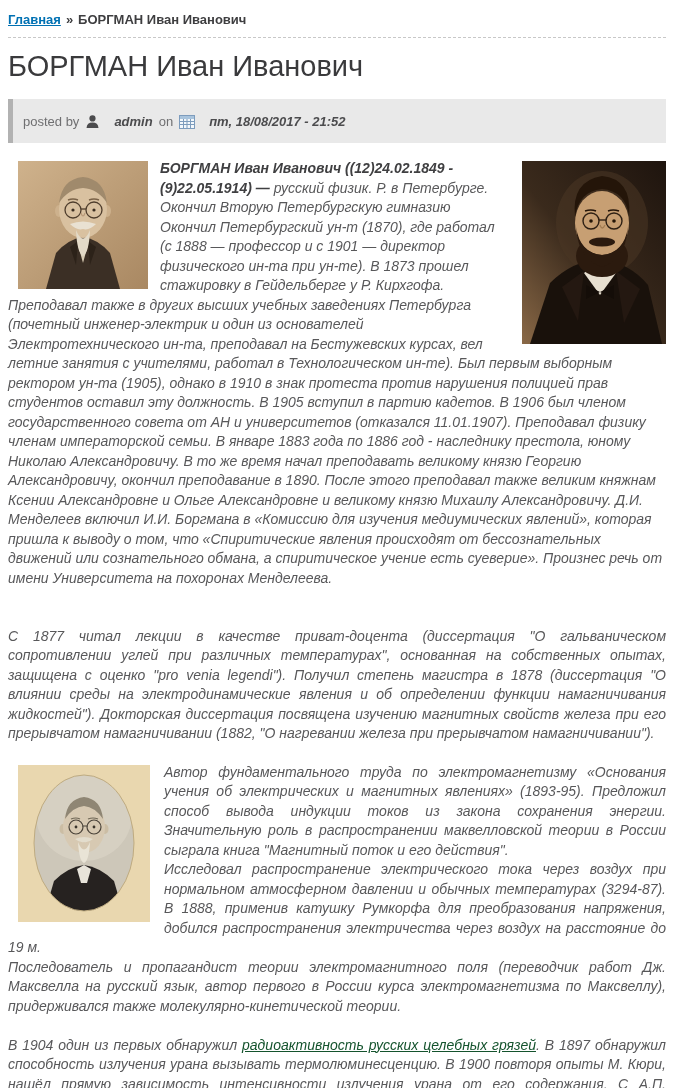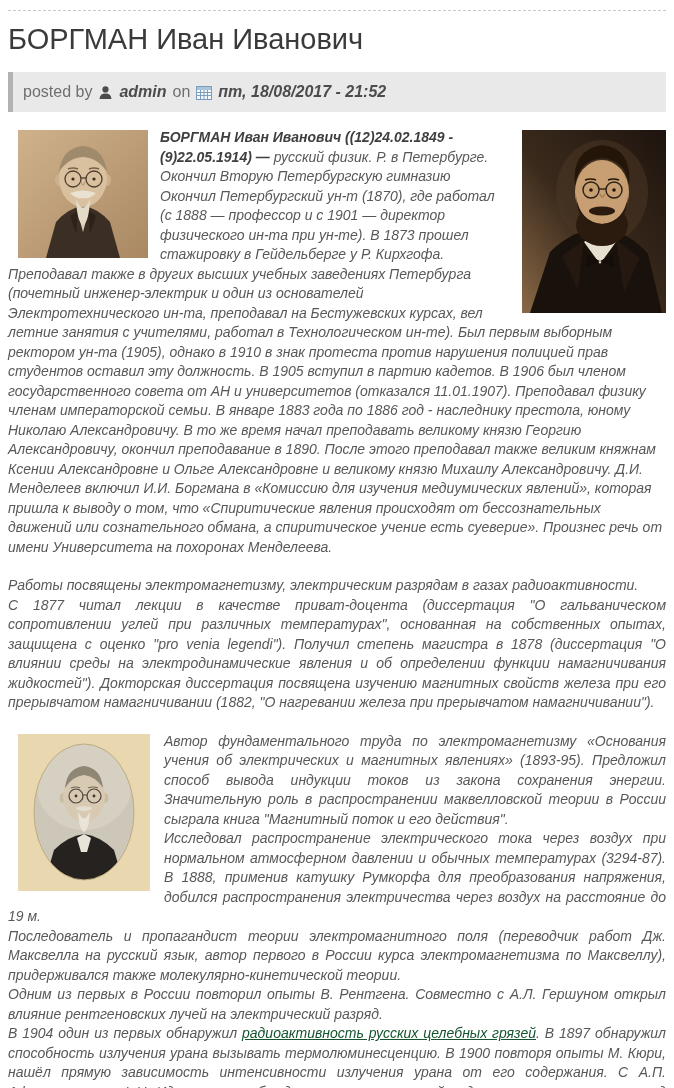--- a/index.html
+++ b/index.html
@@ -7,44 +7,47 @@
   .page{padding:10px 8px 0 8px;}
 
   .breadcrumb{font-size:13px;font-weight:bold;color:#3e3e40;margin:2px 0 10px 0;}
   .breadcrumb a{color:#0071b3;text-decoration:underline;cursor:pointer;}
   .crumb-sep{margin:0 5px;}
 
   hr.dashed{border:0;border-top:1px dashed #c8c8c8;margin:0 0 12px 0;}
 
   h1.page-title{margin:0 0 16px 0;font-size:29px;font-weight:normal;color:#3a3a3c;}
 
-  .submitted{background:#e9e9e9;border-left:5px solid #b2b2b2;height:40px;display:flex;align-items:center;
-             padding:0 10px;font-size:16px;color:#6f6f71;margin:0 0 16px 0;}
+  .submitted{background:#e9e9e9;border-left:5px solid #b2b2b2;height:28px;display:flex;align-items:center;
+             padding:8px 10px;font-size:13px;color:#6f6f71;margin:0 0 16px 0;}
   .submitted .gap{margin-right:6px;}
-  .sub-strong{font-weight:bold;font-style:italic;color:#4c4c4e;margin-right:6px;}
+  .sub-strong{font-weight:bold;font-style:italic;color:#4c4c4e;margin-right:6px;margin-left:8px;}
   .icon{display:inline-flex;align-items:center;margin-right:6px;}
 
   .content{font-size:14px;line-height:19.5px;}
   .block{margin:0 0 19px 0;font-style:italic;}
   .block::after{content:"";display:table;clear:both;}
   .justify{text-align:justify;}
 
   .photo1{float:left;width:130px;height:128px;margin:2px 12px 4px 10px;}
   .photo2{float:right;width:144px;height:183px;margin:2px 0 6px 15px;}
   .photo3{float:left;width:132px;height:157px;margin:2px 14px 4px 10px;}
   .photo1 svg,.photo2 svg,.photo3 svg{display:block;width:100%;height:100%;}
 
   b.lead{color:#3f3f41;}
   a.textlink{color:#14532d;text-decoration:underline;cursor:pointer;}
 </style>
 </head>
 <body>
 
 <div class="page">
 
+  <div class="breadcrumb">
+    <a>Главная</a><span class="crumb-sep">»</span><span>БОРГМАН Иван Иванович</span>
+  </div>
 
   <hr class="dashed">
 
   <h1 class="page-title">БОРГМАН Иван Иванович</h1>
 
   <div class="submitted">
     <span class="gap">posted by</span>
     <span class="icon">
       <svg width="15" height="15" viewBox="0 0 15 15">
           <circle cx="7.5" cy="4.4" r="3.1" fill="#4b4b4d"></circle>
@@ -124,21 +127,21 @@
             <circle cx="92" cy="60" r="1.8" fill="#241507"></circle>
           <path d="M63 50 Q69 48 74 50" stroke="#241509" stroke-width="1.6" fill="none"></path>
           <path d="M86 50 Q91 48 97 50" stroke="#241509" stroke-width="1.6" fill="none"></path>
           <path d="M78 64 Q80 70 83 64" stroke="#a37d53" stroke-width="1.3" fill="none"></path>
         </svg>
       </span>
       <b class="lead">БОРГМАН Иван Иванович ((12)24.02.1849 - (9)22.05.1914) — </b><span>русский физик. Р. в Петербурге. Окончил Вторую Петербургскую гимназию Окончил Петербургский ун-т (1870), где работал (с 1888 — профессор и с 1901 — директор физического ин-та при ун-те). В 1873 прошел стажировку в Гейдельберге у Р. Кирхгофа. Преподавал также в других высших учебных заведениях Петербурга (почетный инженер-электрик и один из основателей Электротехнического ин-та, преподавал на Бестужевских курсах, вел летние занятия с учителями, работал в Технологическом ин-те). Был первым выборным ректором ун-та (1905), однако в 1910 в знак протеста против нарушения полицией прав студентов оставил эту должность. В 1905 вступил в партию кадетов. В 1906 был членом государственного совета от АН и университетов (отказался 11.01.1907). Преподавал физику членам императорской семьи. В январе 1883 года по 1886 год - наследнику престола, юному Николаю Александровичу. В то же время начал преподавать великому князю Георгию Александровичу, окончил преподавание в 1890. После этого преподавал также великим княжнам Ксении Александровне и Ольге Александровне и великому князю Михаилу Александровичу. Д.И. Менделеев включил И.И. Боргмана в «Комиссию для изучения медиумических явлений», которая пришла к выводу о том, что «Спиритические явления происходят от бессознательных движений или сознательного обмана, а спиритическое учение есть суеверие». Произнес речь от имени Университета на похоронах Менделеева.</span>
     </div>
 
     <div class="block justify">
-      <span>Работы посвящены электромагнетизму, электрическим разрядам в газах радиоактивности.</span><br>
+      <br>
       <span>С 1877 читал лекции в качестве приват-доцента (диссертация "О гальваническом сопротивлении углей при различных температурах", основанная на собственных опытах, защищена с оценко "pro venia legendi"). Получил степень магистра в 1878 (диссертация "О влиянии среды на электродинамические явления и об определении функции намагничивания жидкостей"). Докторская диссертация посвящена изучению магнитных свойств железа при его прерывчатом намагничивании (1882, "О нагревании железа при прерывчатом намагничивании").</span>
     </div>
 
     <div class="block justify">
       <span class="photo3">
         <svg viewBox="0 0 132 157" preserveAspectRatio="none">
           <defs>
             <clipPath id="ovalClip">
                 <ellipse cx="66" cy="78" rx="50" ry="68"></ellipse>
               </clipPath>
@@ -162,19 +165,19 @@
             <path d="M70 54 Q75 52 80 54" stroke="#6f6756" stroke-width="1.2" fill="none"></path>
             <path d="M57 74 Q66 70 75 74 Q70 78 66 77 Q62 78 57 74 Z" fill="#e3ddcd"></path>
             <path d="M60 77 Q66 92 72 77 Q71 96 66 98 Q61 96 60 77 Z" fill="#e9e4d6"></path>
           </g>
           <ellipse cx="66" cy="78" rx="50" ry="68" fill="none" stroke="#bfab80" stroke-width="1"></ellipse>
         </svg>
       </span>
       <span>Автор фундаментального труда по электромагнетизму «Основания учения об электрических и магнитных явлениях» (1893-95). Предложил способ вывода индукции токов из закона сохранения энергии. Значительную роль в распространении маквелловской теории в России сыграла книга "Магнитный поток и его действия".</span><br>
       <span>Исследовал распространение электрического тока через воздух при нормальном атмосферном давлении и обычных температурах (3294-87). В 1888, применив катушку Румкорфа для преобразования напряжения, добился распространения электричества через воздух на расстояние до 19 м.</span><br>
       <span>Последователь и пропагандист теории электромагнитного поля (переводчик работ Дж. Максвелла на русский язык, автор первого в России курса электромагнетизма по Максвеллу), придерживался также молекулярно-кинетической теории.</span><br>
-      <span>Одним из первых в России повторил опыты В. Рентгена. Совместно с А.Л. Гершуном открыл влияние рентгеновских лучей на электрический разряд.</span><br>
+      <br>
       <span>В 1904 один из первых обнаружил </span><a class="textlink">радиоактивность русских целебных грязей</a><span>. В 1897 обнаружил способность излучения урана вызывать термолюминесценцию. В 1900 повторя опыты М. Кюри, нашёл прямую зависимость интенсивности излучения урана от его содержания. С А.П. Афанасьевым и Ф.Н. Идриксоном наблюдали отклонение лучей радия магнитом и описали ряд других эффектов, связанных с радиоактивностью, в частности, свечения газов.</span><br>
       
     </div>
 
   </div>
 </div>
 
 </body></html>

